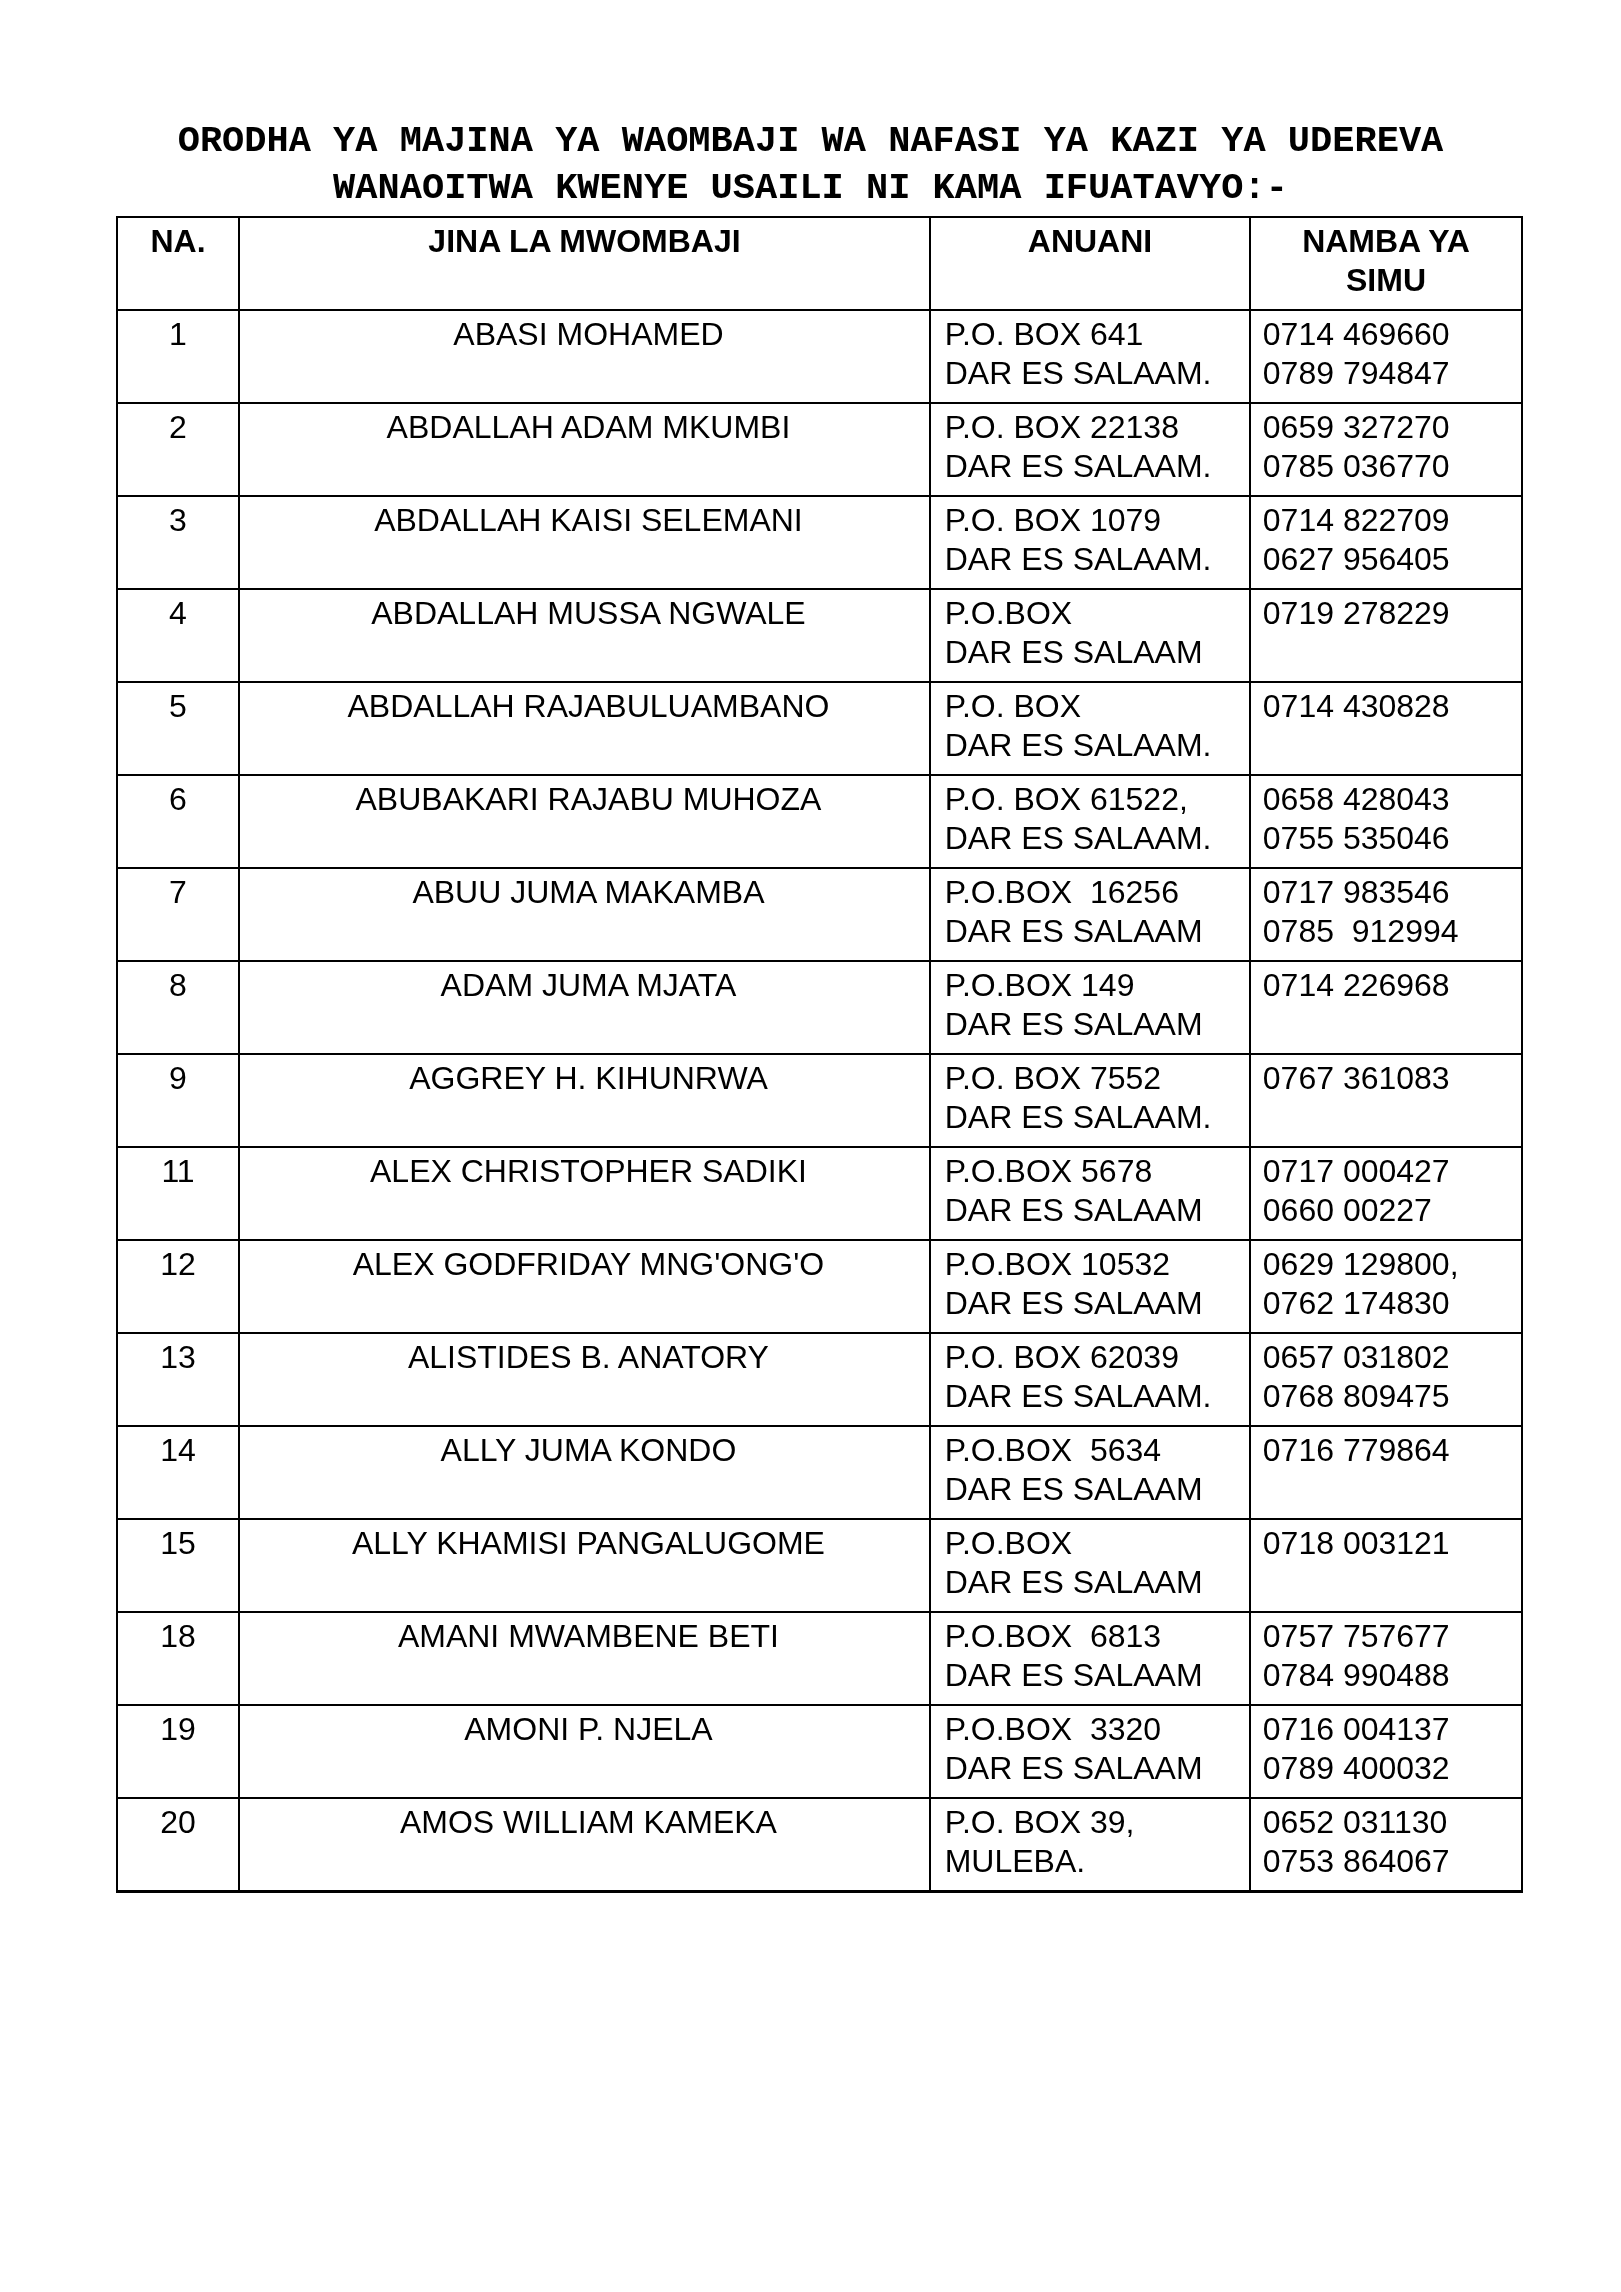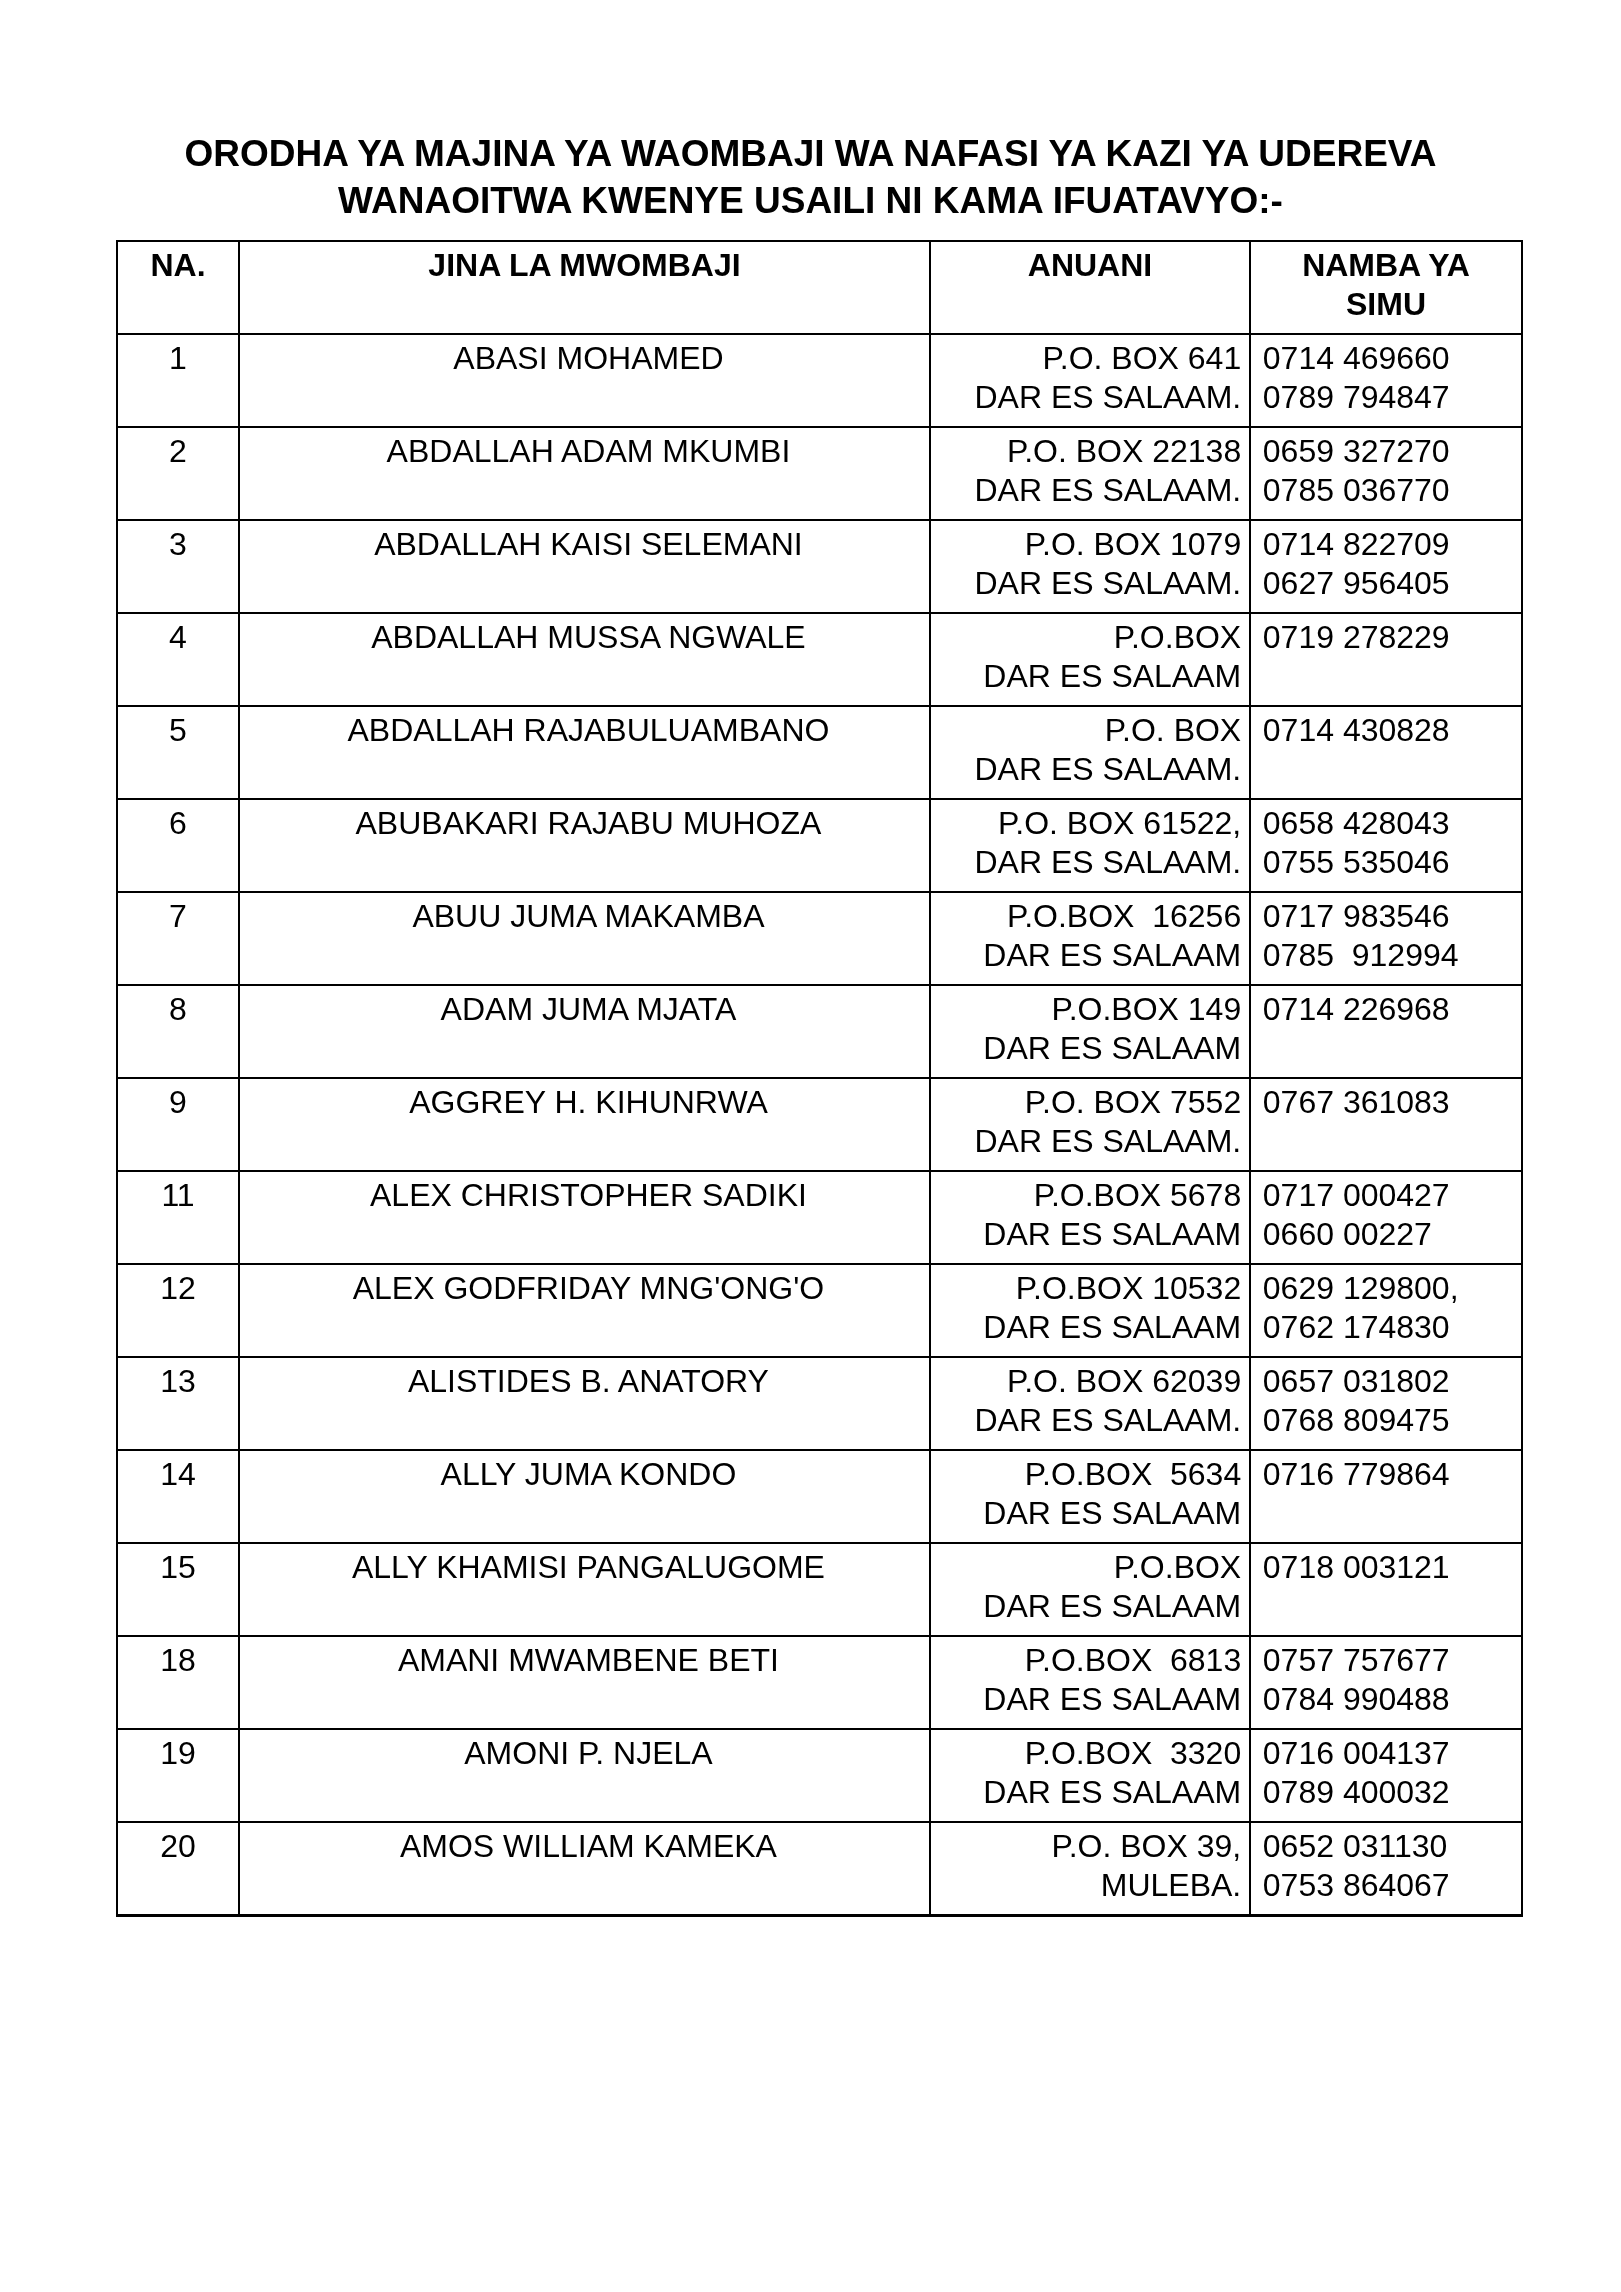--- a/index.html
+++ b/index.html
@@ -10,28 +10,29 @@
   .page {
     position: relative;
     width: 1621px;
     height: 2293px;
     background: #ffffff;
     color: #000000;
     font-family: "Liberation Sans", sans-serif;
     overflow: hidden;
   }
   .doc-title {
-    margin: 16px auto;
+    margin: 4px auto;
     padding-top: 114px;
     width: 1431px;
     text-align: center;
     font-weight: bold;
     font-size: 37px;
     line-height: 47px;
     white-space: pre-wrap;
+    font-family: Liberation Mono, monospace;
   }
   table.applicants {
     border-collapse: collapse;
     table-layout: fixed;
     margin-left: 116px;
     margin-top: 2px;
     width: 1404px;
     border: 2px solid #000;
     border-top-width: 2.9px;
     border-bottom-width: 3.9px;
@@ -48,21 +49,21 @@
     white-space: pre-wrap;
     overflow: hidden;
     box-sizing: border-box;
   }
   th {
     font-weight: bold;
     text-align: center;
   }
   td.c-na   { text-align: center; }
   td.c-name { text-align: center; padding-left: 15.7px; }
-  td.c-addr { text-align: right; padding-left: 13.7px; }
+  td.c-addr { text-align: left; padding-left: 13.7px; }
   td.c-phone{ text-align: left; padding-left: 11.8px; }
 </style>
 </head>
 <body>
 
 <div class="page">
 
   <div class="doc-title">ORODHA YA MAJINA YA WAOMBAJI WA NAFASI YA KAZI YA UDEREVA WANAOITWA KWENYE USAILI NI KAMA IFUATAVYO:-</div>
 
   <table class="applicants">

